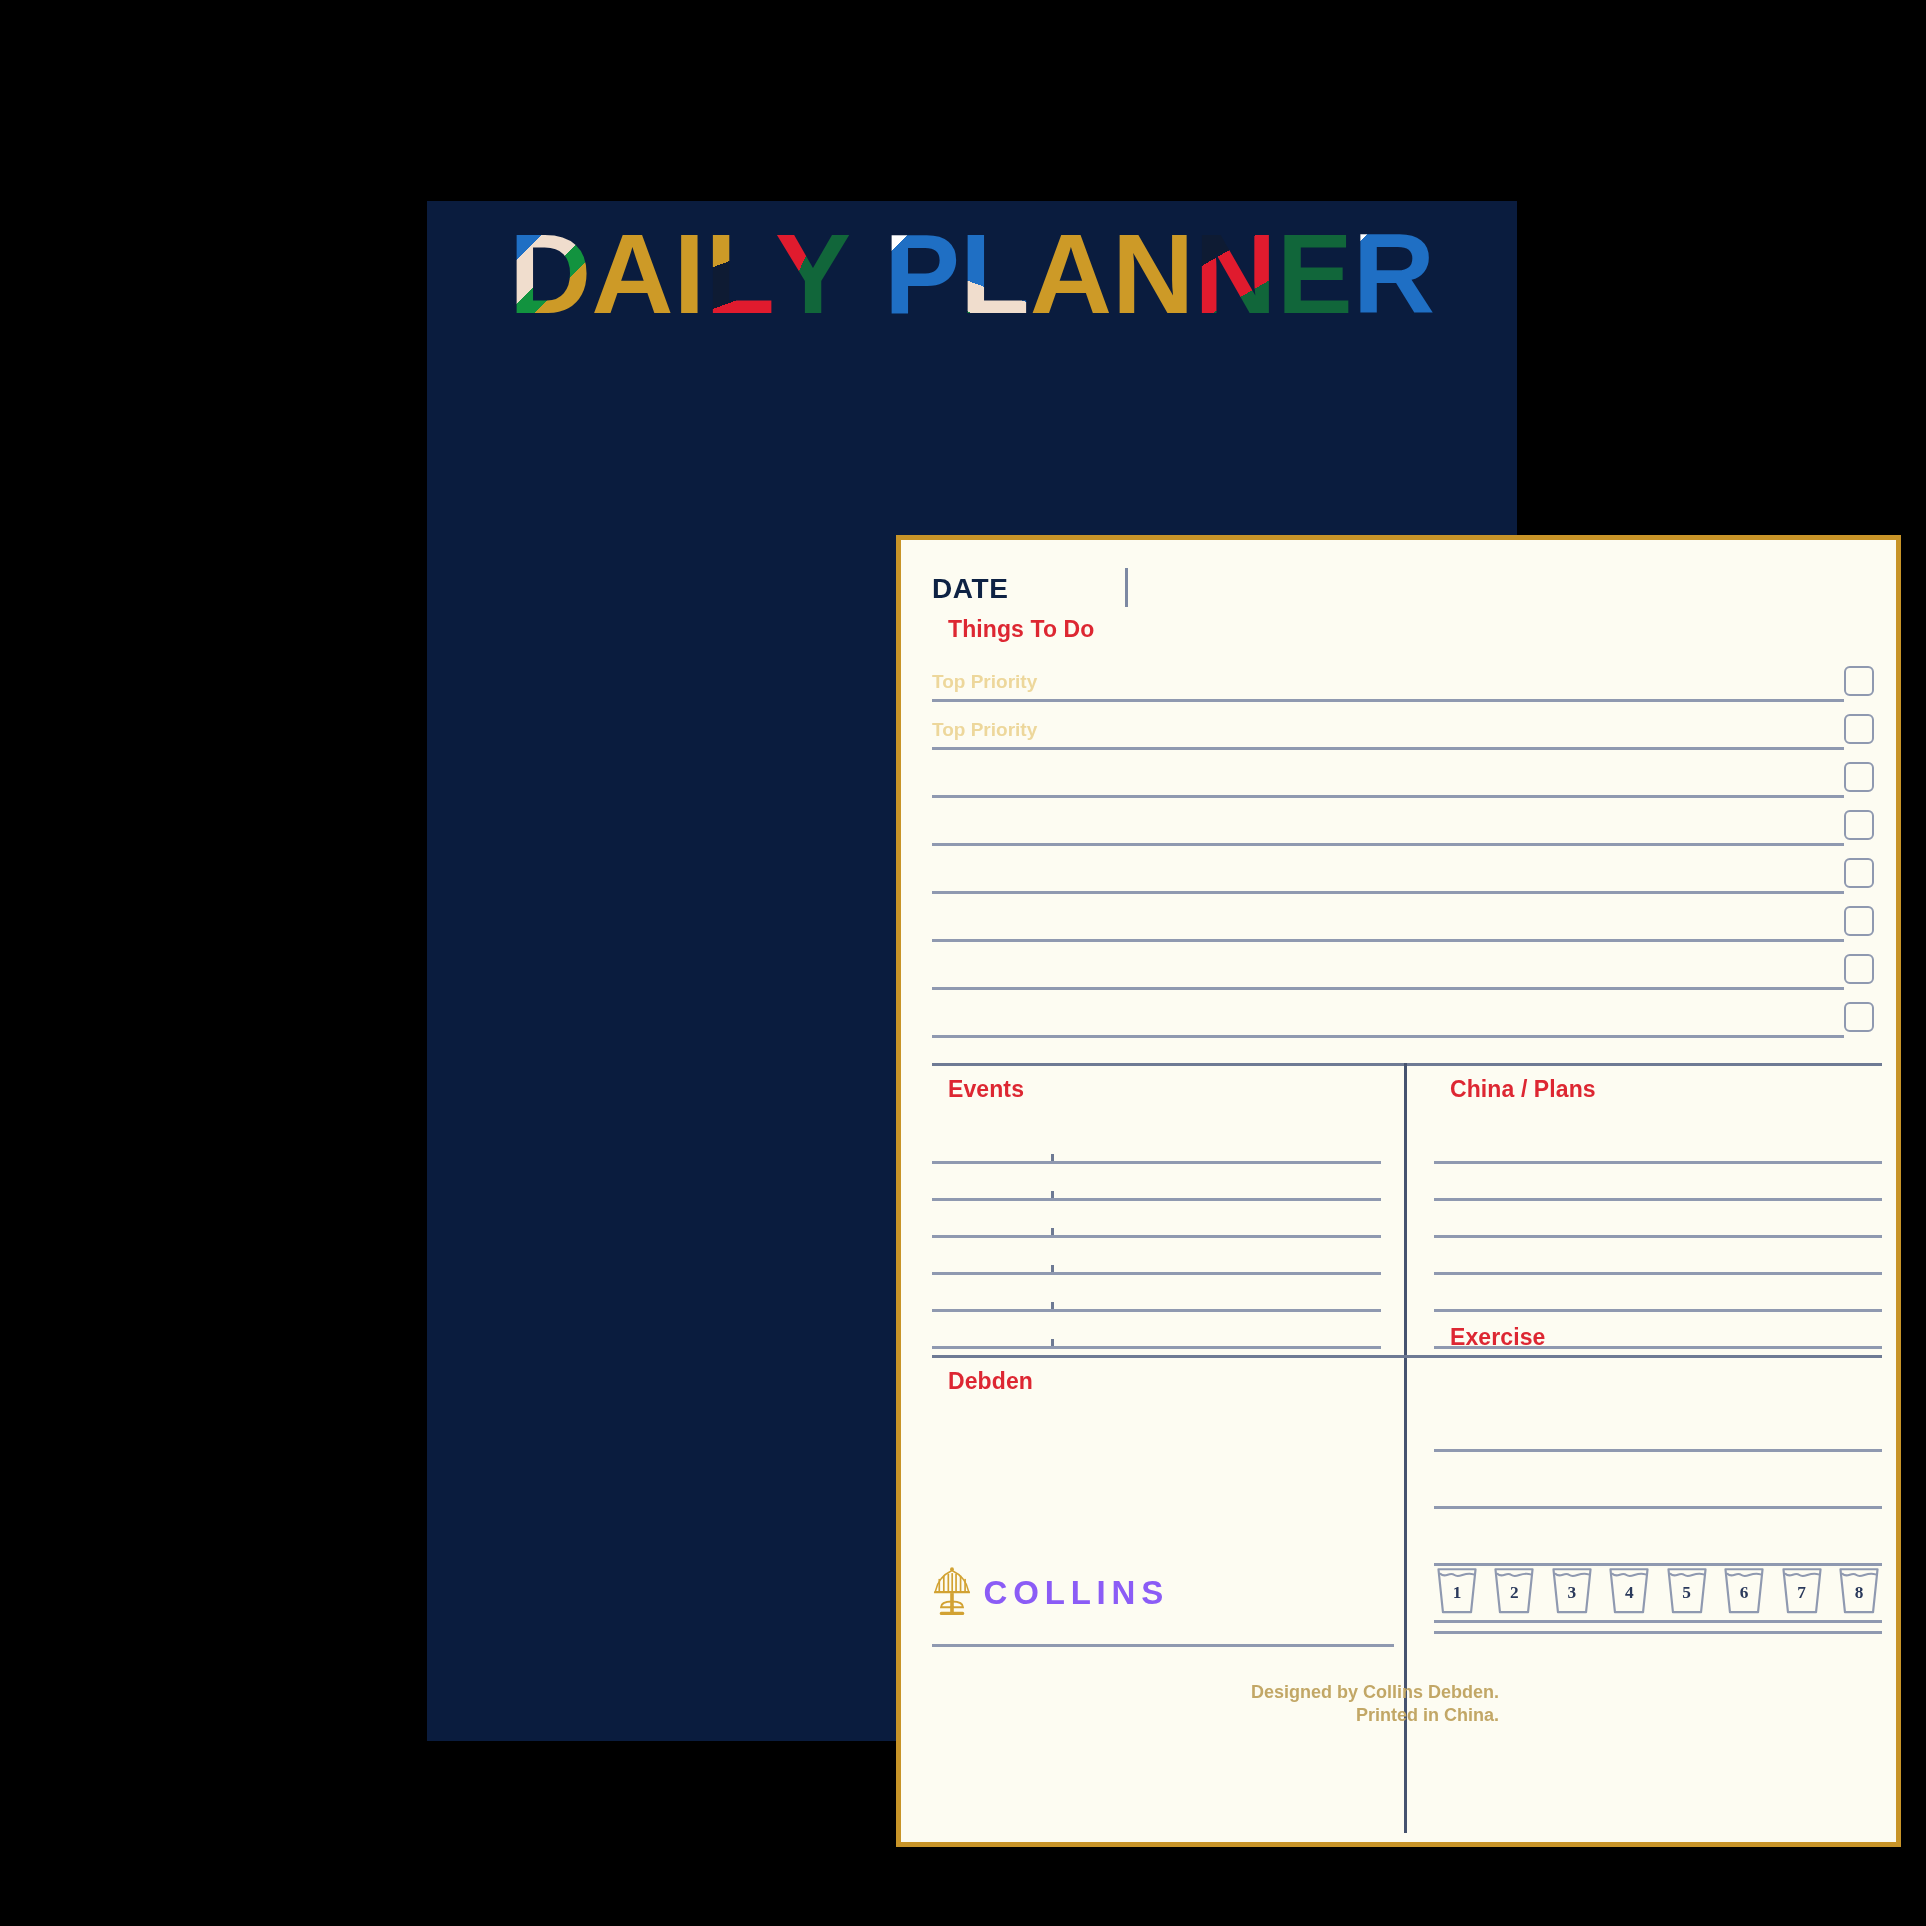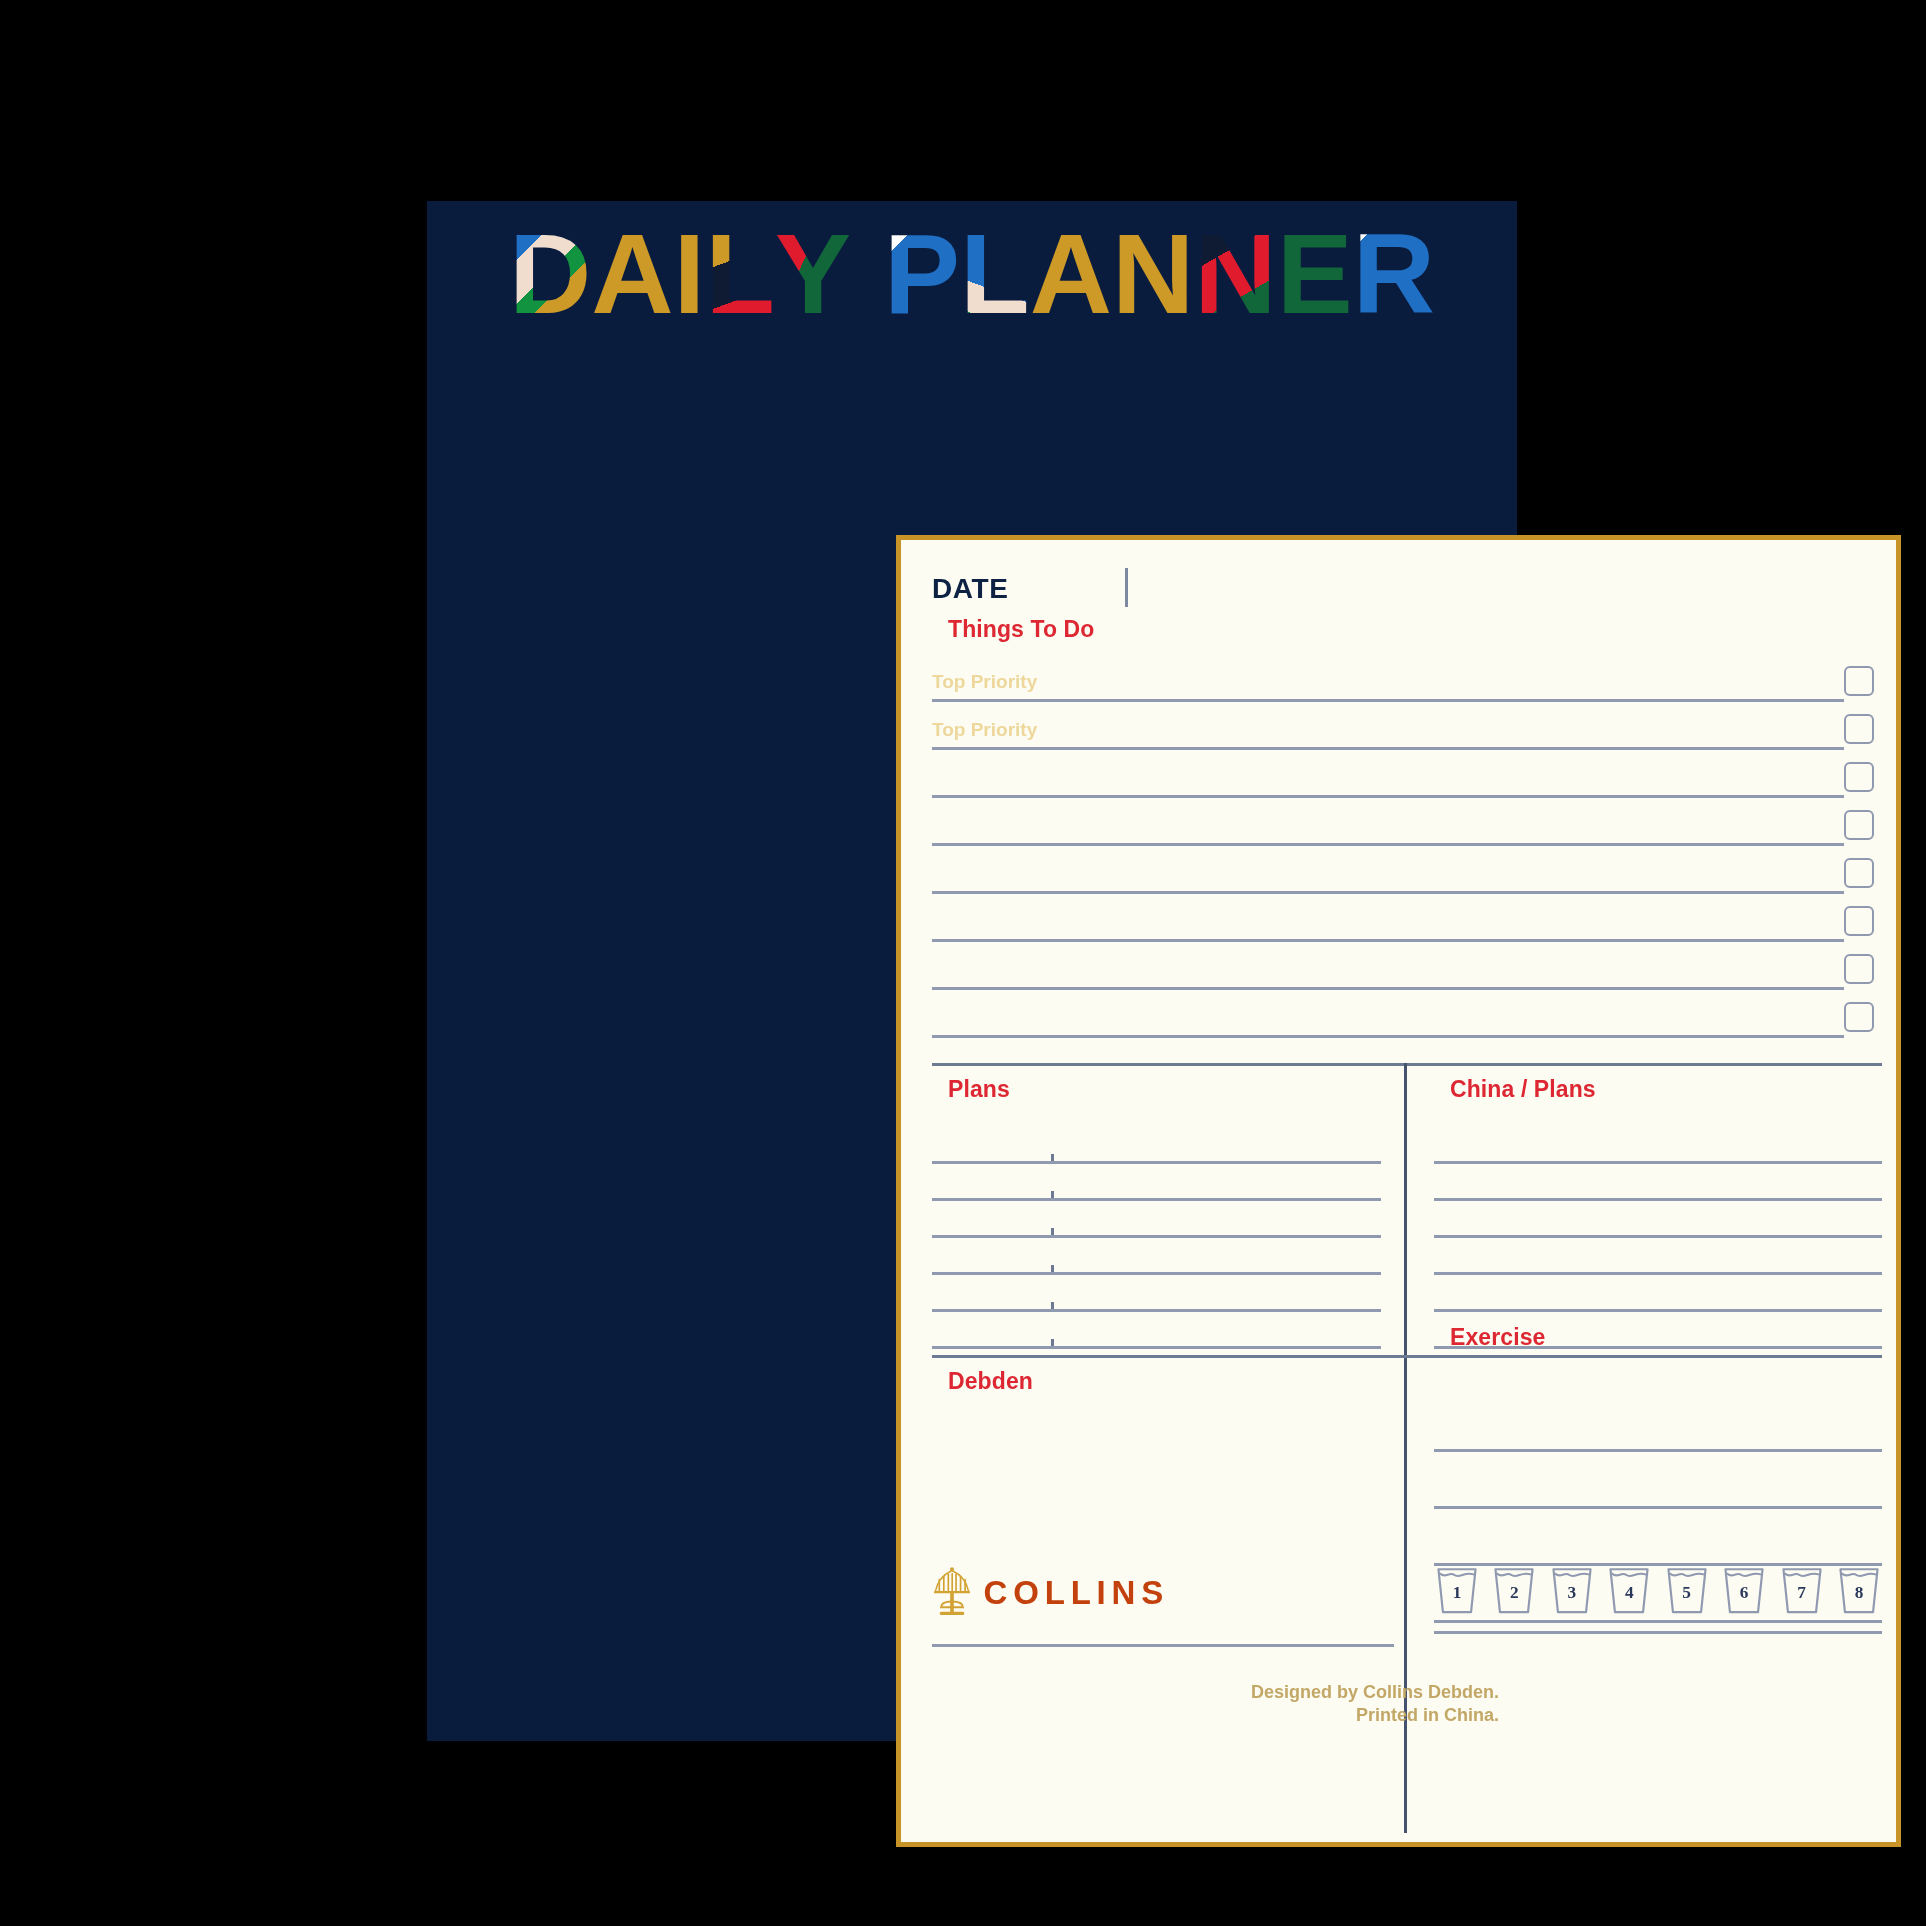--- a/index.html
+++ b/index.html
@@ -162,21 +162,21 @@
     background:#8f99b0;
   }
 
   
   #collins{
     position:absolute; left:31px; top:1026px;
     display:flex; align-items:center; gap:11.6px;
   }
   #collins .mark{ width:40px; height:53px; }
   #collins .word{
-    font-size:33px; font-weight:700; color:#c2410c;
+    font-size:33px; font-weight:700; color:#8b5cf6;
     letter-spacing:5.8px; font-family:"Liberation Sans", sans-serif;
   }
   #collinsRule{
     position:absolute; left:31px; top:1104px; width:462px; height:3.2px;
     background:#8f99b0;
   }
 
   
   #footer{
     position:absolute; right:18px; bottom:14px;
@@ -239,21 +239,21 @@
               <div class="todo-line"></div>
               <div class="todo-box"></div>
             </div>
           </div>
 
         <div id="sep1" class="hsep"></div>
         <div id="vdiv"></div>
         <div id="sep2" class="hsep"></div>
 
         <div id="qEvents" class="quad">
-          <div class="sect-head">Plans</div>
+          <div class="sect-head">Events</div>
           <div id="evLines" class="lines">
               <div class="slot">
                 <div class="wline short">
                   <span class="tick"></span>
                 </div>
               </div>
               <div class="slot">
                 <div class="wline short">
                   <span class="tick"></span>
                 </div>

